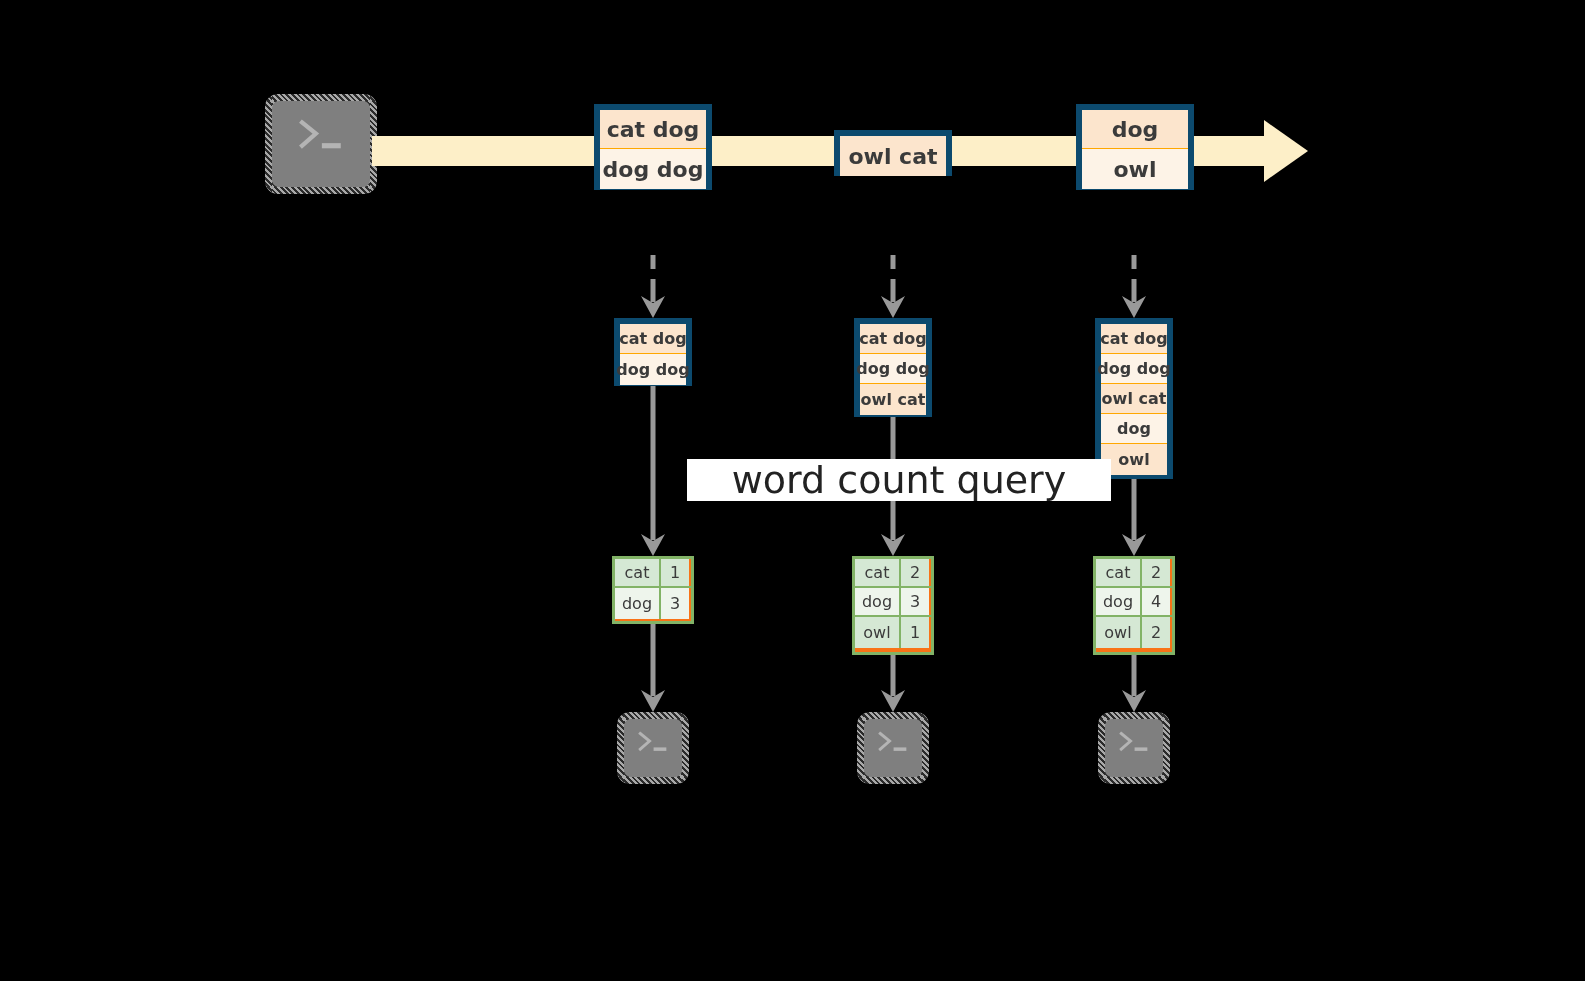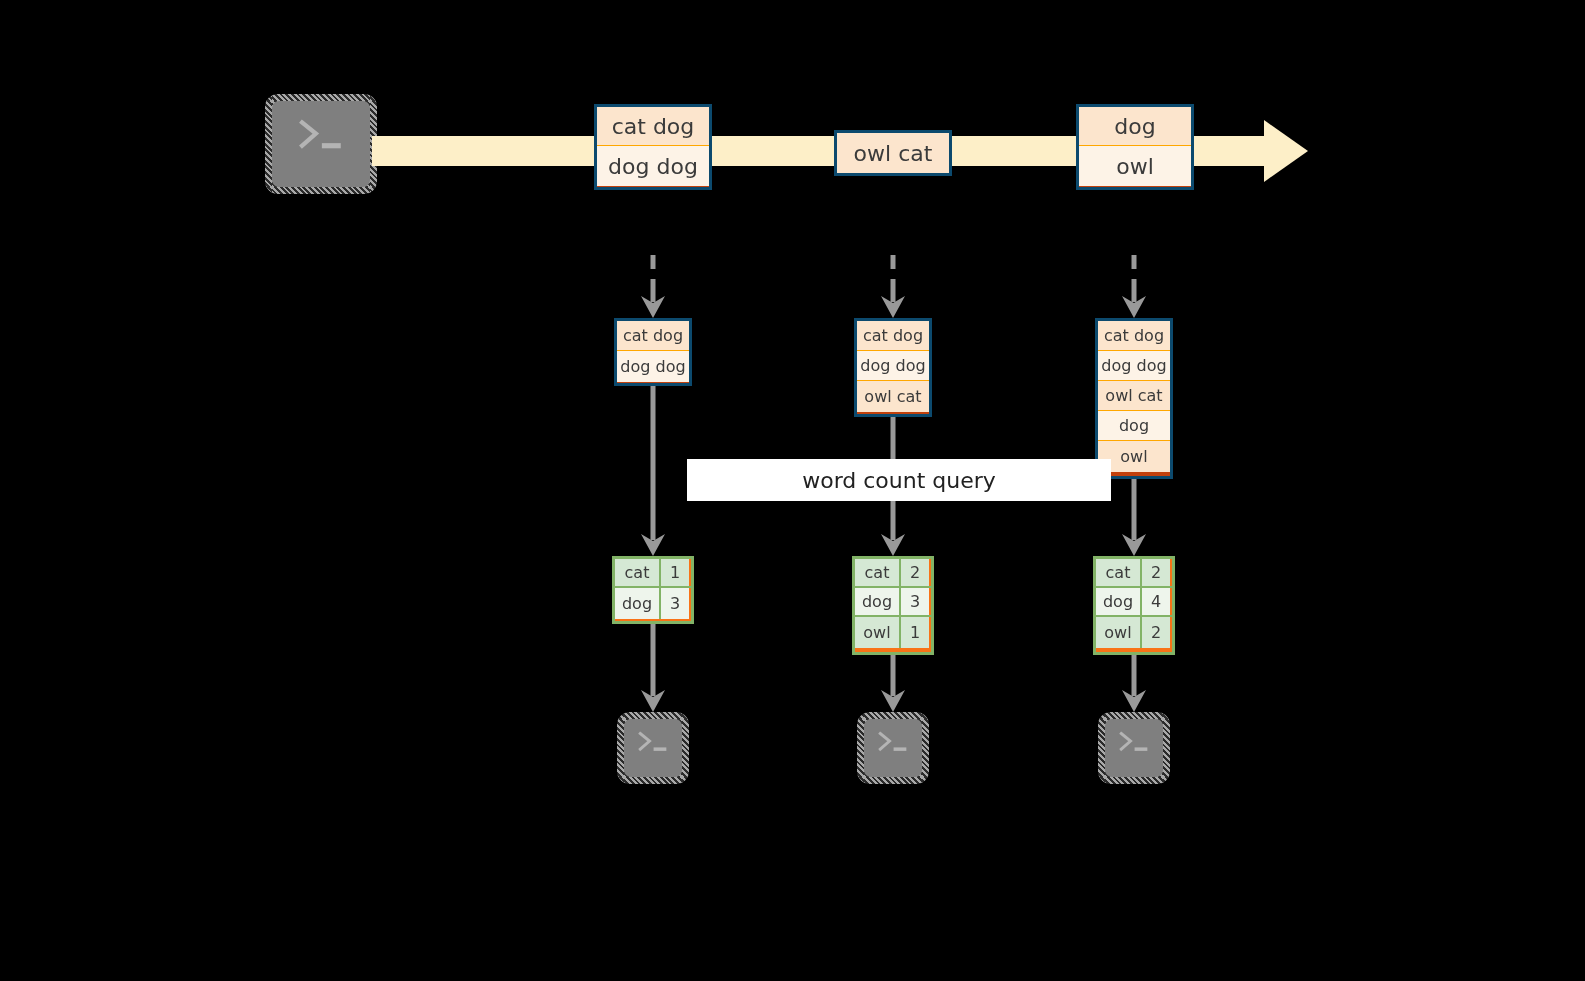--- a/index.html
+++ b/index.html
@@ -26,23 +26,24 @@
     background:#7f7f7f;border-radius:7px;
   }
   .term svg{position:absolute;left:0;top:0;width:100%;height:100%;}
 
   
   .bar{position:absolute;background:#fdefc8;}
 
   
   .otable{
     position:absolute;box-sizing:border-box;
-    border:3px solid #0c4a6e;
+    border:6px solid #0c4a6e;
     background:#c2410c;
     z-index:6;
+    font-weight:bold;
   }
   .otable .row{
     box-sizing:border-box;
     display:flex;align-items:center;justify-content:center;
     color:#3b3b3b;
     border-bottom:1px solid #ffa700;
     white-space:nowrap;
   }
   .otable .row:last-child{border-bottom:none;}
   .otable .row.tint{background:#fce5cd;}
@@ -241,14 +242,14 @@
     </div>
     <div class="term" style="left: 1098px; top: 712px; width: 72px; height: 72px;">
       <div class="inner"></div>
       <svg viewBox="0 0 100 100">
         <g stroke="#b4b4b4" fill="none" stroke-width="5" stroke-linecap="square">
           <path d="M28 25 L44 38 L28 52"></path>
           <path d="M54 52 L70 52" stroke-width="6"></path>
         </g>
       </svg>
     </div>
-    <div class="label" style="left: 687px; top: 459px; width: 424px; height: 42px; font-size: 22px;">word count query</div>
+    <div class="label" style="left: 687px; top: 459px; width: 424px; height: 42px; font-size: 38px;">word count query</div>
   </div>
 
 </body></html>

